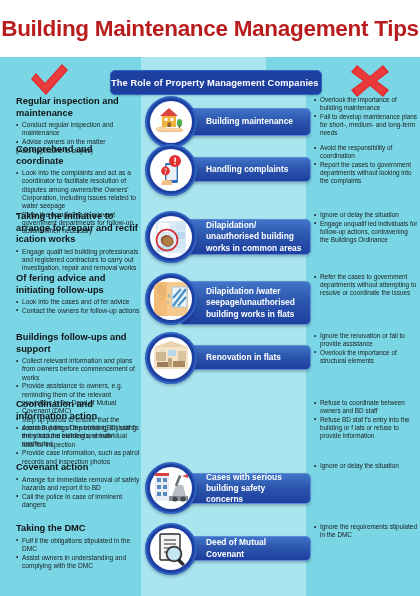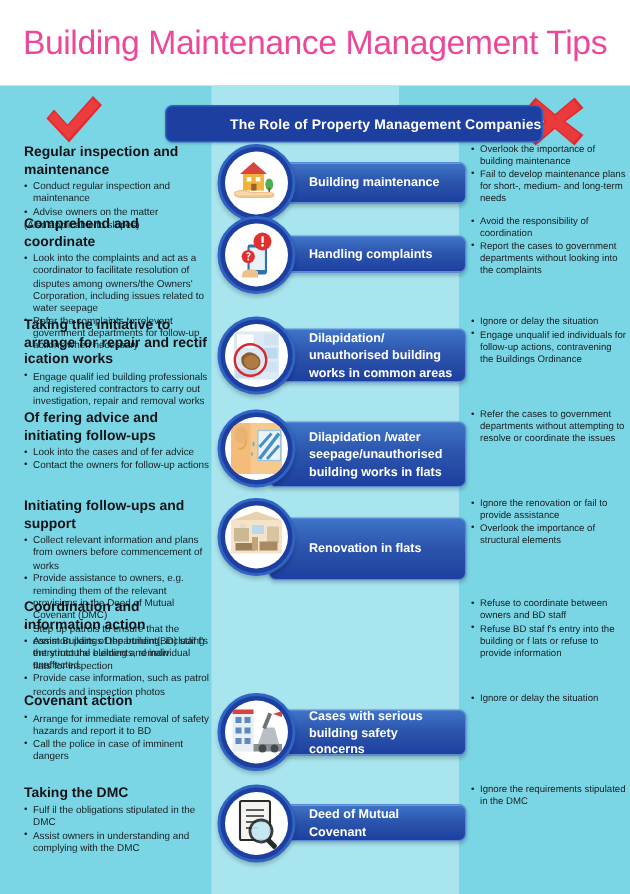--- a/index.html
+++ b/index.html
@@ -17,22 +17,22 @@
 
   
   .header {
     position: absolute; left: 0; top: 0;
     width: 420px; height: 57px;
     background: #ffffff;
     display: flex; align-items: center; justify-content: center;
   }
   .header h1 {
     font-size: 22.5px;
-    font-weight: normal;
-    color: #ec4899;
+    font-weight: bold;
+    color: #b91c1c;
     letter-spacing: -0.3px;
     white-space: nowrap;
   }
 
   
   .bg-outer {
     position: absolute; left: 0; top: 57px;
     width: 420px; height: 539px;
     background: #7ad6e4;
   }
@@ -57,25 +57,25 @@
     position: absolute;
     width: 46px; height: 40px;
     z-index: 6;
   }
   .mark-check { left: 26px; top: 60px; }
   .mark-cross { left: 347px; top: 60px; }
 
   
   .center-title {
     position: absolute; left: 110px; top: 70px;
-    width: 252px; height: 25px;
+    width: 212px; height: 25px;
     background: #1d3fa0;
     border: 1.5px solid #2f63c4;
     border-radius: 5px;
-    display: flex; align-items: center; justify-content: flex-end;
+    display: flex; align-items: center; justify-content: flex-start;
     z-index: 7;
     box-shadow: 0 1px 2px rgba(0,0,0,0.18);
   }
   .center-title span {
     font-size: 9.3px; font-weight: bold; color: #ffffff;
     letter-spacing: 0.1px; white-space: nowrap;
   }
 
   
   .rows { position: absolute; left: 0; top: 96px; width: 420px; z-index: 5; }
@@ -323,29 +323,29 @@
       </div>
       <div class="side side-right">
         <ul>
           <li>Refer the cases to government departments without attempting to resolve or coordinate the issues</li>
         </ul>
       </div>
     </div>
 
     <div class="row" style="height:67px">
       <div class="side side-left">
-        <h3>Initiating follow-ups and support</h3>
+        <h3>Buildings follow-ups and support</h3>
         <ul>
           <li>Collect relevant information and plans from owners before commencement of works</li>
           <li>Provide assistance to owners, e.g. reminding them of the relevant provisions in the Deed of Mutual Covenant (DMC)</li>
           <li>Step up patrols to ensure that the common parts of the building, including the structural elements, remain unaffected</li>
         </ul>
       </div>
       <div class="row-center">
-        <div class="pill" style="top:13px;height:42px">
+        <div class="pill" style="top:13px;height:25px">
           <span>Renovation in flats</span>
         </div>
         <div class="badge">
           <div class="badge-inner">
             <svg width="38" height="38" viewBox="0 0 38 38">
               <rect x="2" y="8" width="34" height="22" fill="#f4e3c9"></rect>
               <path d="M2 8 L19 2 L36 8 Z" fill="#e8d2ae"></path>
               <rect x="4" y="13" width="10" height="9" fill="#cdb894"></rect>
               <rect x="16" y="11" width="8" height="6" fill="#b9d9ea"></rect>
               <rect x="26" y="12" width="8" height="11" fill="#d8c4a0"></rect>

